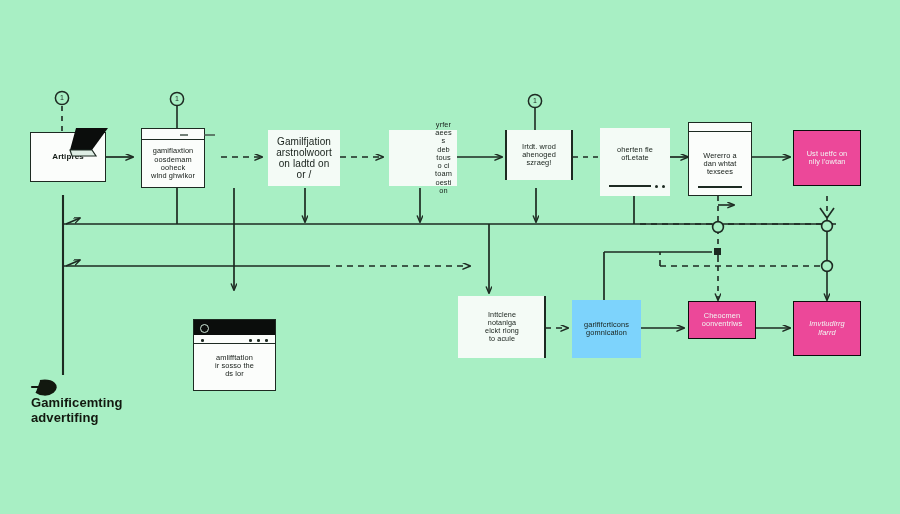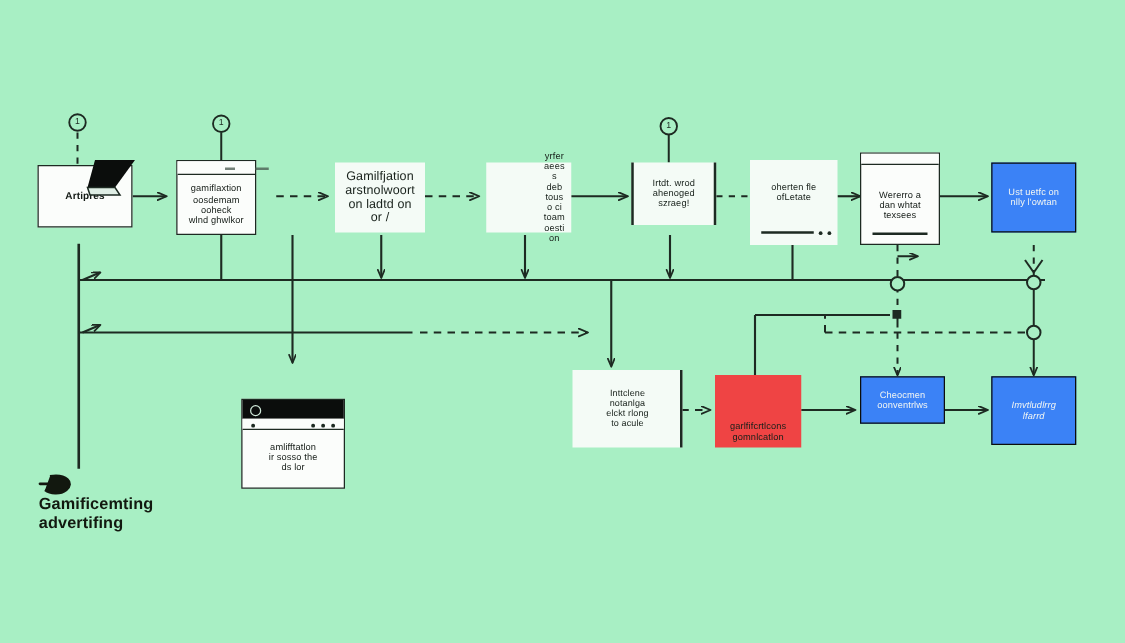--- a/index.html
+++ b/index.html
@@ -46,28 +46,27 @@
     border: 1.6px solid #1d2a22;
     color: #141b16;
   }
   
   .card-plain {
     background: #f4fbf6;
     border: none;
     color: #17201a;
   }
   .card-soft {
-    background: #ef4444;
+    background: #7dd3fc;
     border: none;
     color: #17201a;
-    align-items: flex-end;
   }
   
   .card-dark {
-    background: #3b82f6;
+    background: #ec4899;
     border: 1.5px solid #0b0d0c;
     color: #f2f6f3;
   }
   
   .chrome-bar {
     position: absolute;
     left: 0; right: 0; top: 0;
     height: 11px;
     border-bottom: 1.4px solid #1d2a22;
     background: #fbfdfb;

